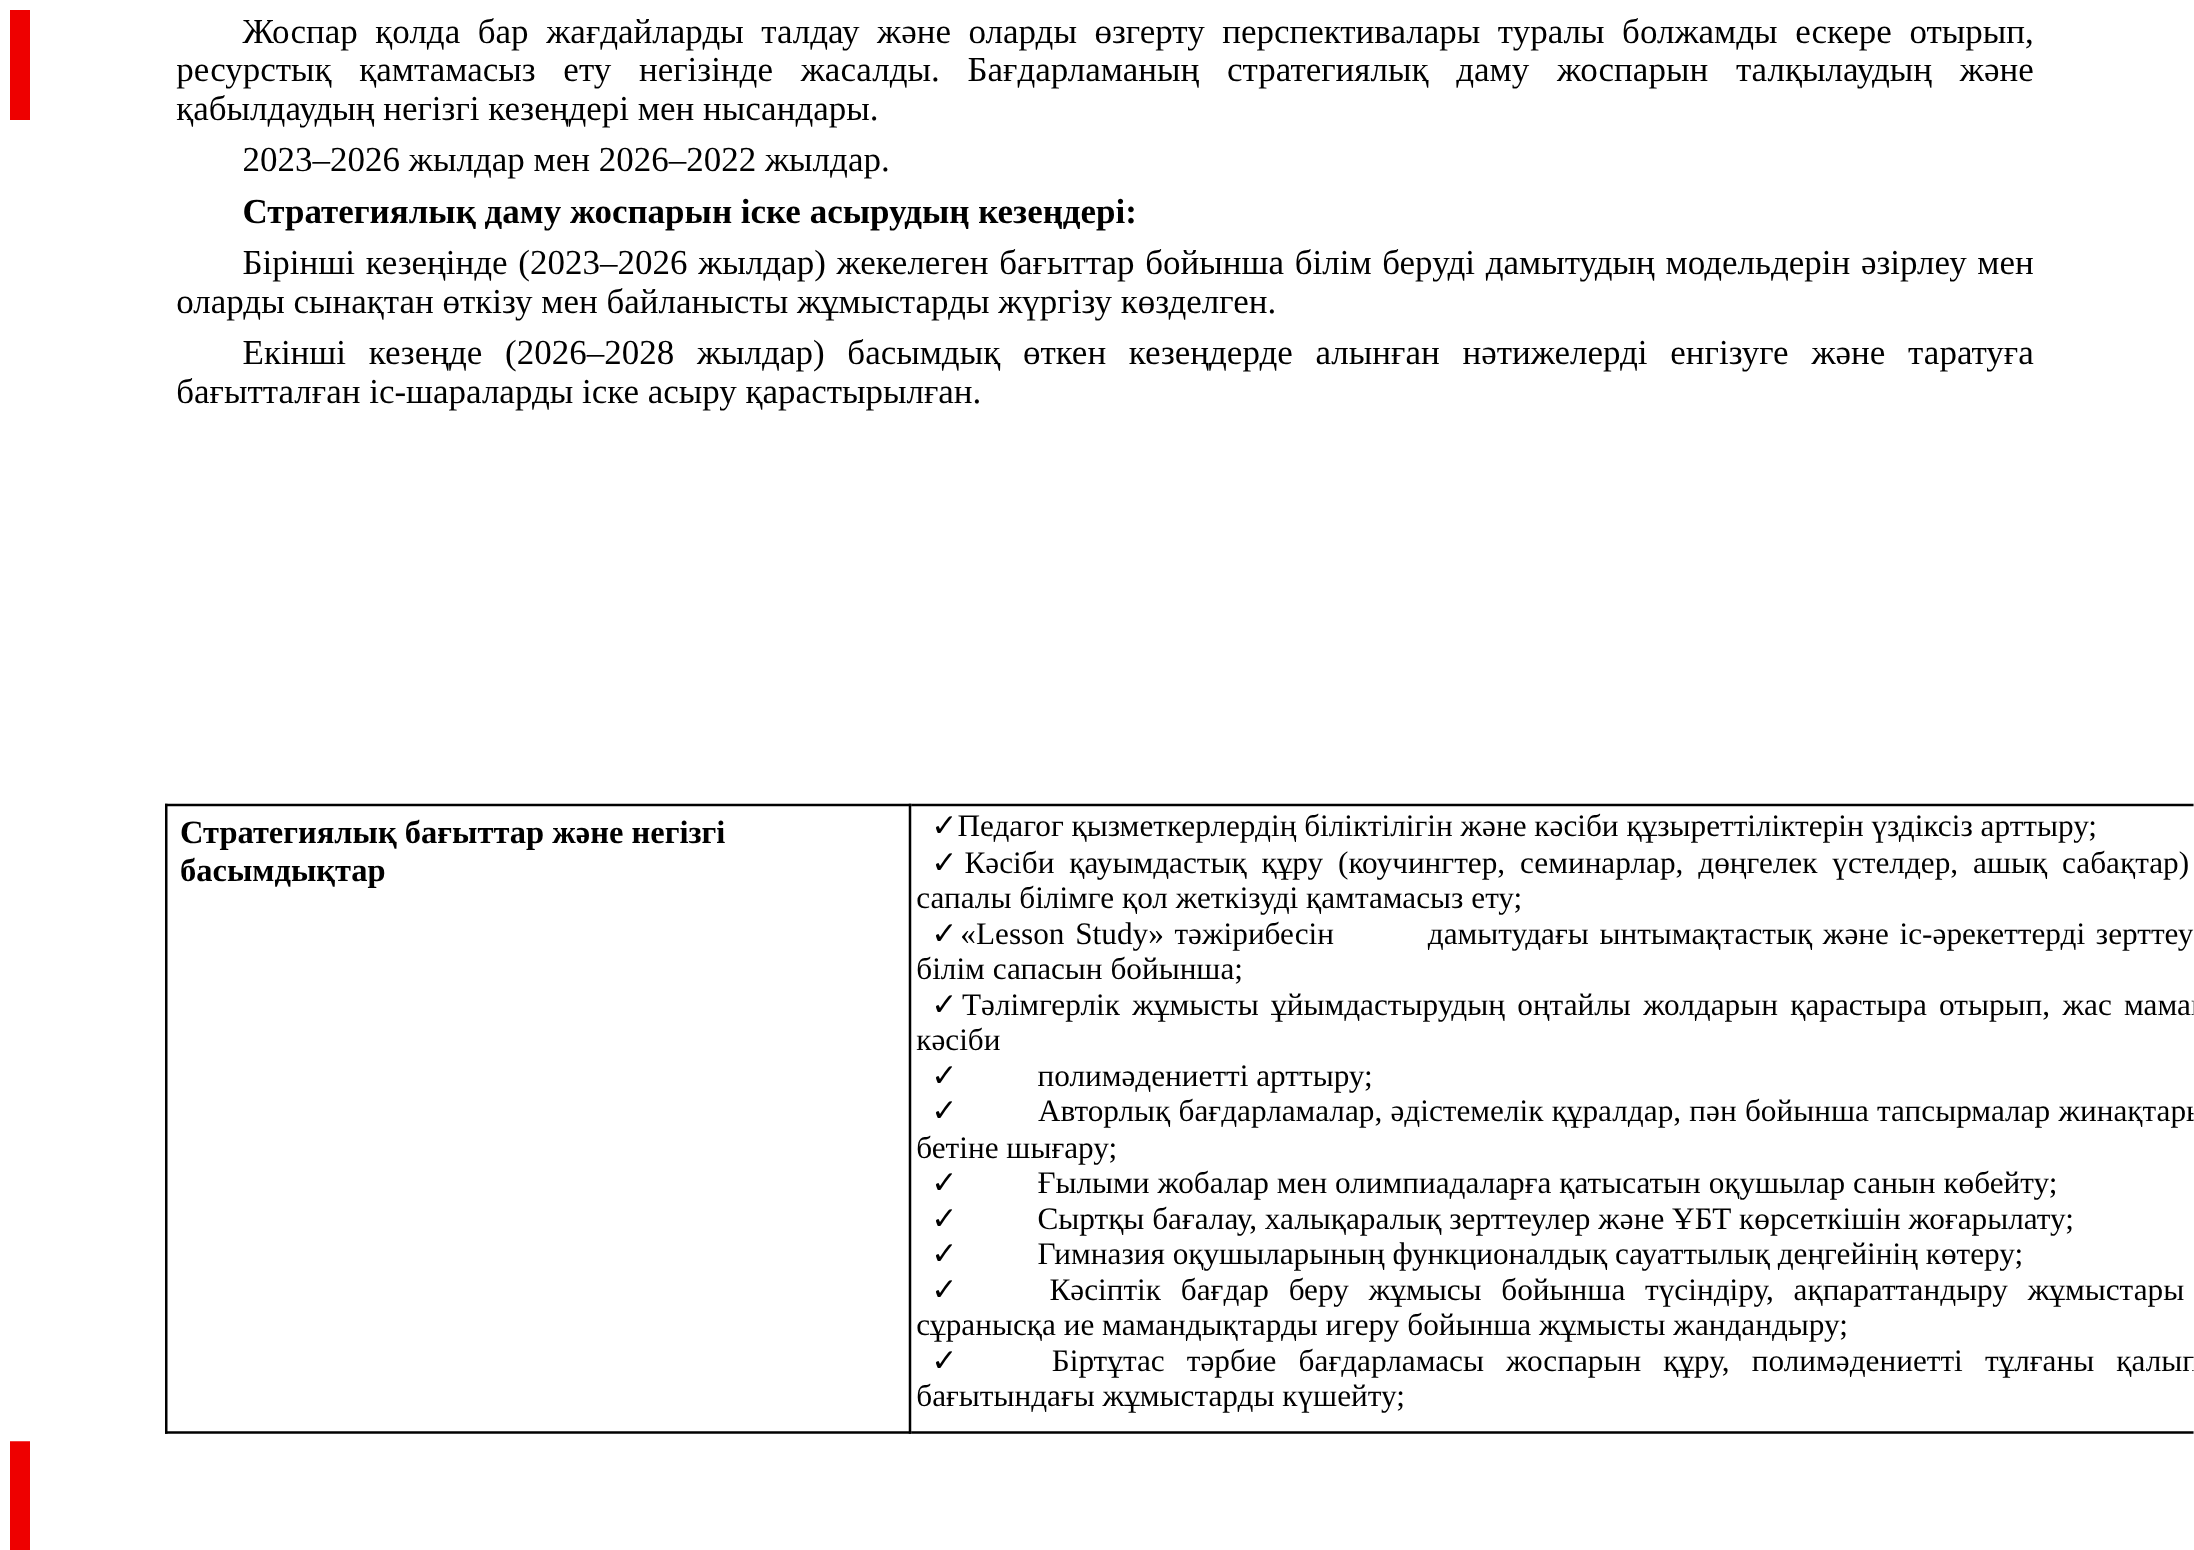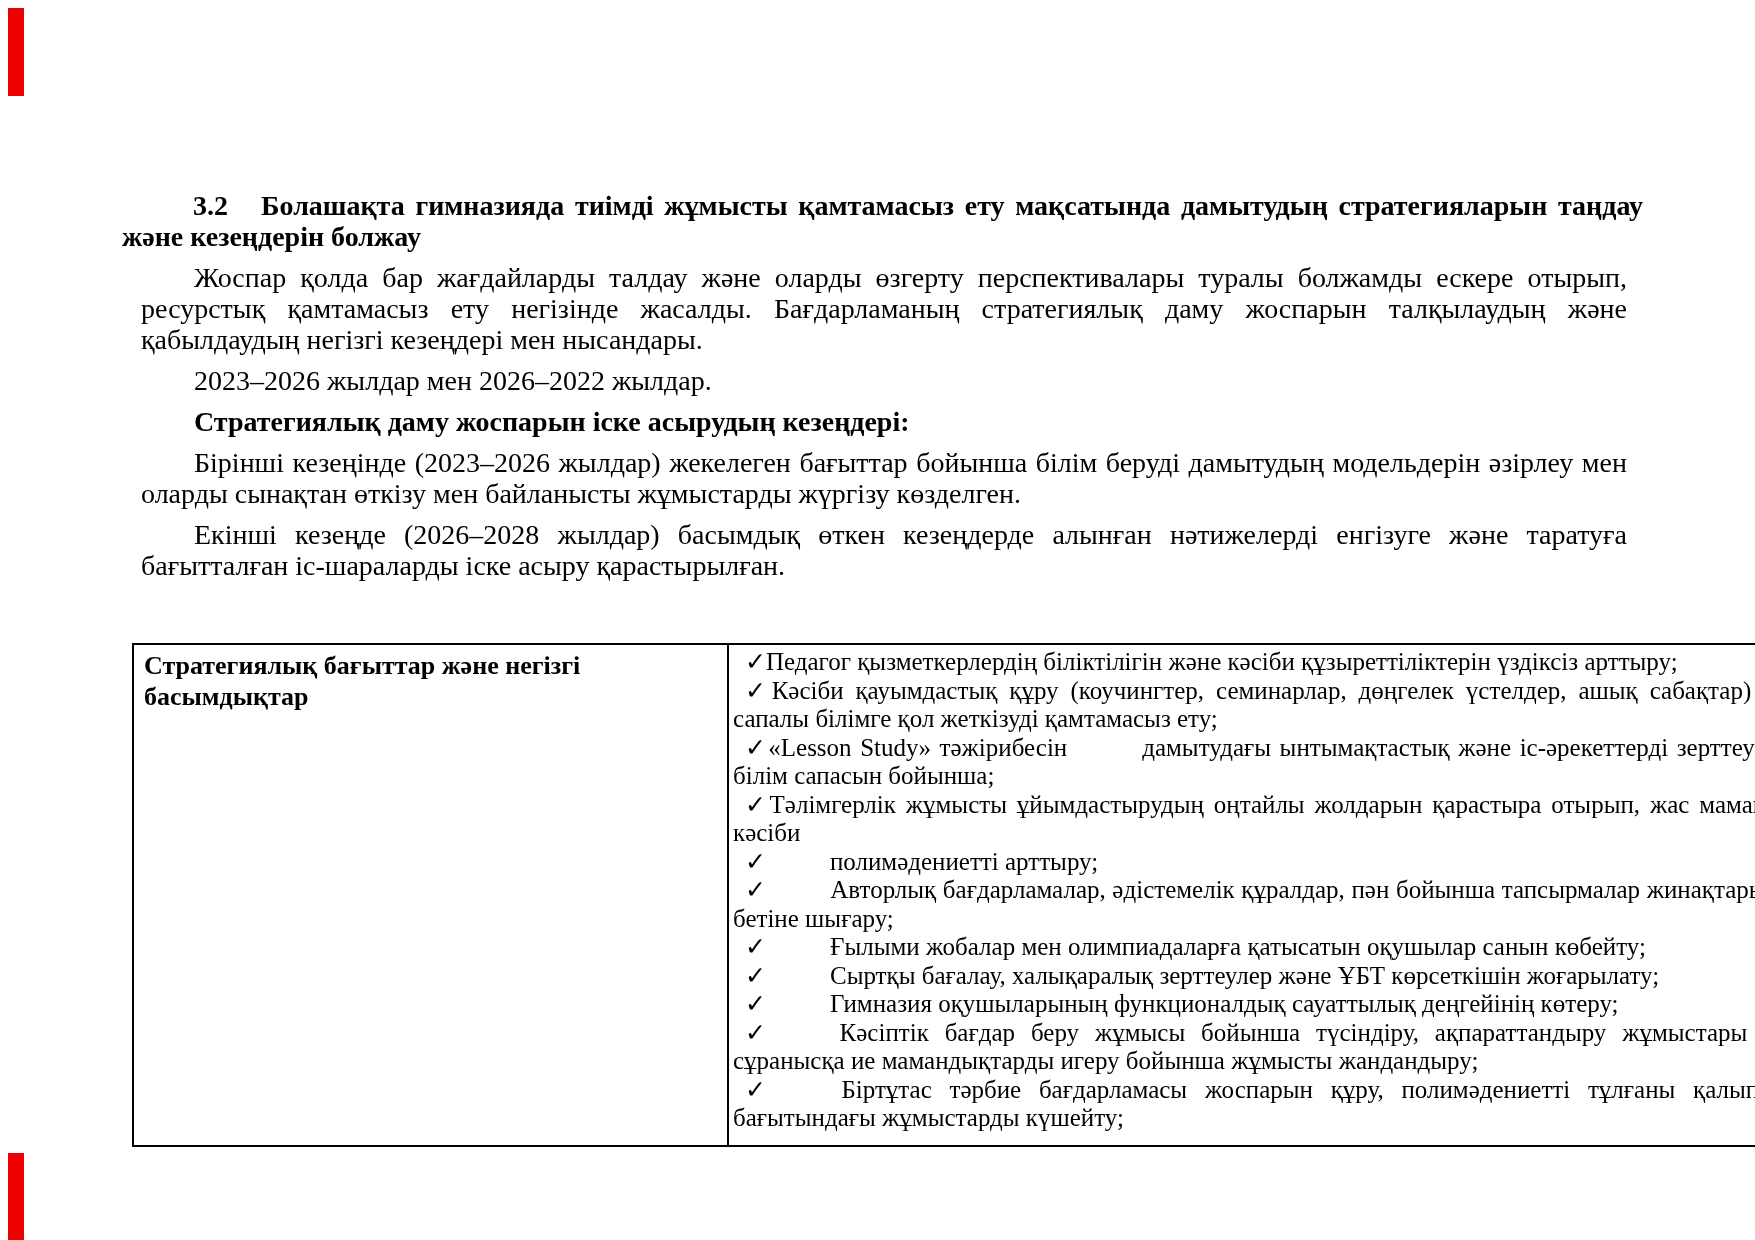--- a/index.html
+++ b/index.html
@@ -73,21 +73,20 @@
   .item { text-indent: 12px; margin: 0; }
   .tabgap { display: inline-block; width: 64px; }
 </style>
 </head>
 <body>
 
 <div class="page">
   <div class="red-marker top"></div>
   <div class="red-marker bottom"></div>
 
-  <p class="heading"><span>3.2</span><span class="htab"></span><span>Болашақта гимназияда тиімді жұмысты қамтамасыз ету мақсатында дамытудың стратегияларын таңдау және кезеңдерін болжау</span></p>
 
   <div class="paras">
       <p>Жоспар қолда бар жағдайларды талдау және оларды өзгерту перспективалары туралы болжамды ескере отырып, ресурстық қамтамасыз ету негізінде жасалды. Бағдарламаның стратегиялық даму жоспарын талқылаудың және қабылдаудың негізгі кезеңдері мен нысандары.</p>
       <p>2023–2026 жылдар мен 2026–2022 жылдар.</p>
       <p class="bold">Стратегиялық даму жоспарын іске асырудың кезеңдері:</p>
       <p>Бірінші кезеңінде (2023–2026 жылдар) жекелеген бағыттар бойынша білім беруді дамытудың модельдерін әзірлеу мен оларды сынақтан өткізу мен байланысты жұмыстарды жүргізу көзделген.</p>
       <p>Екінші кезеңде (2026–2028 жылдар) басымдық өткен кезеңдерде алынған нәтижелерді енгізуге және таратуға бағытталған іс-шараларды іске асыру қарастырылған.</p>
     </div>
 
   <table class="doc-table">

